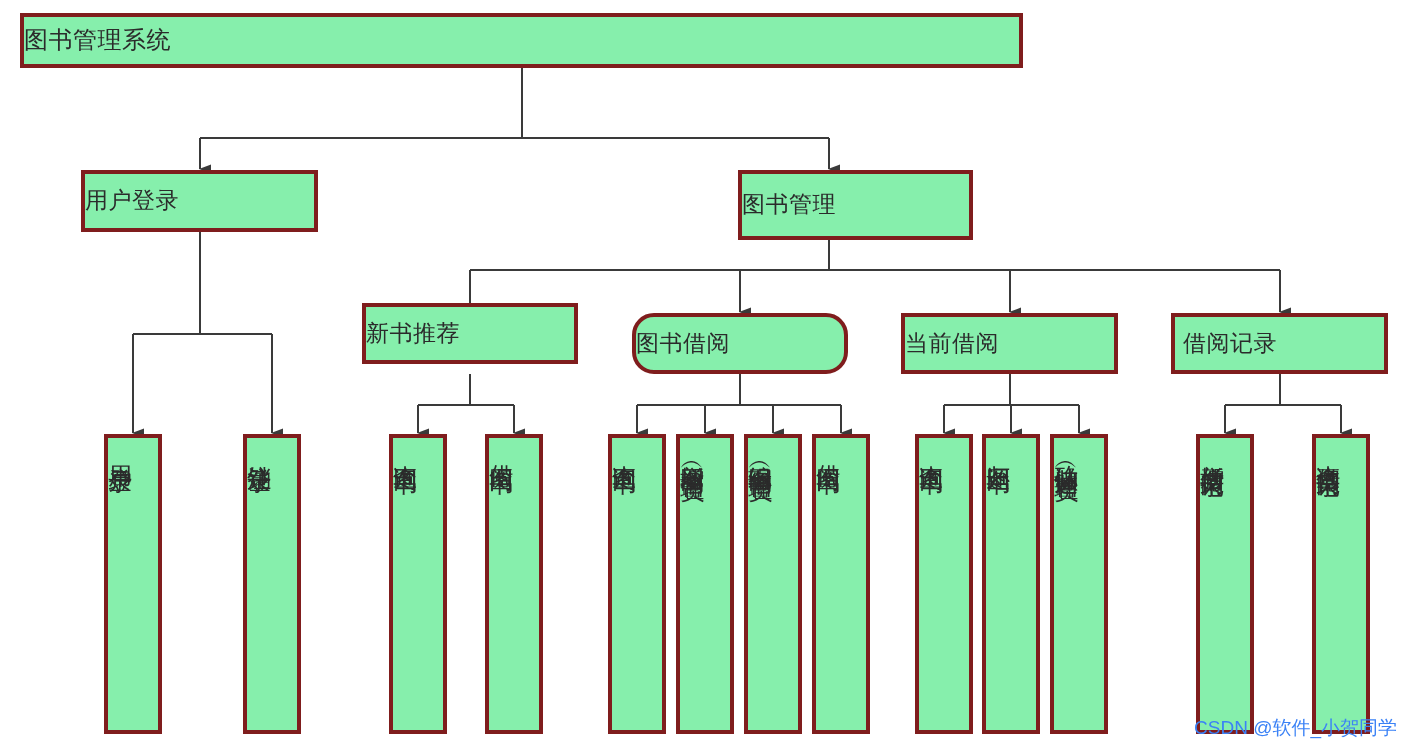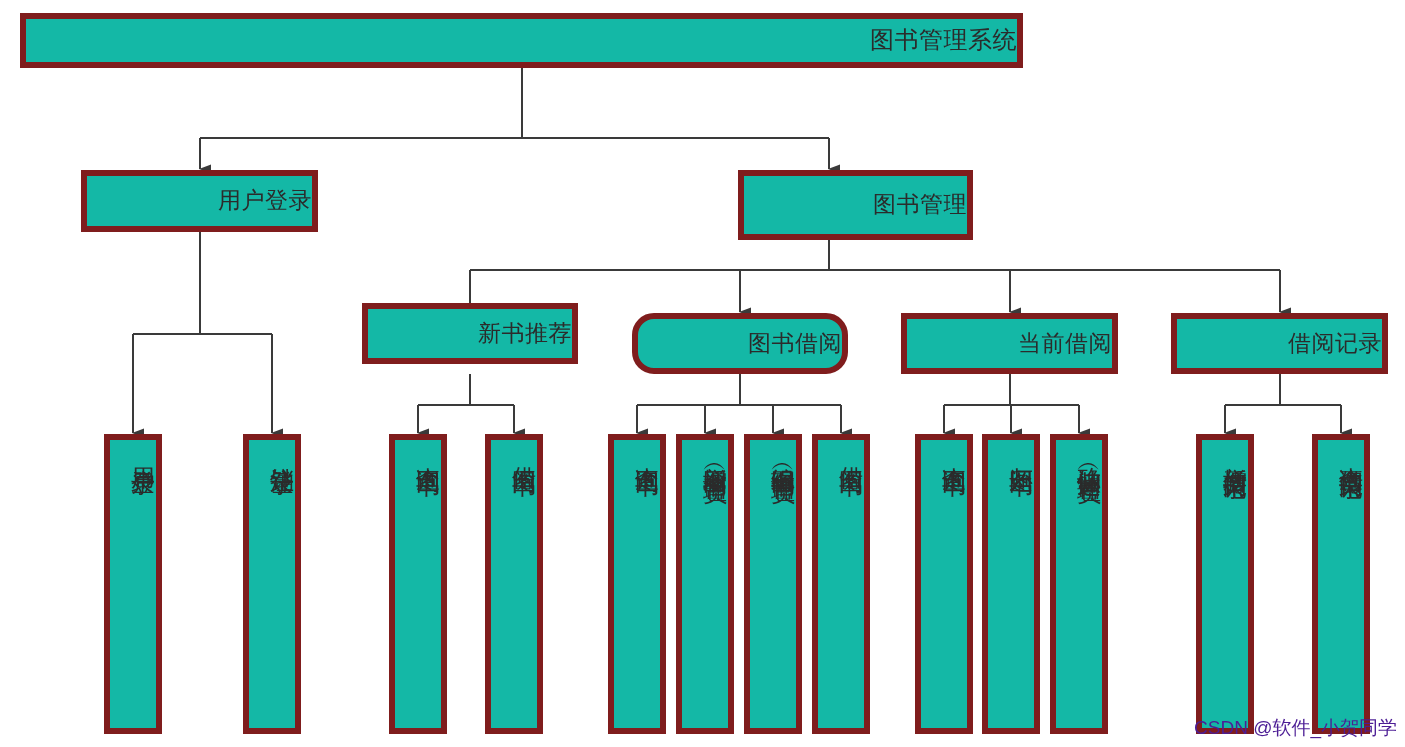--- a/index.html
+++ b/index.html
@@ -22,25 +22,25 @@
     position: absolute;
     left: 0;
     top: 0;
     width: 1405px;
     height: 747px;
     pointer-events: none;
   }
   .node {
     position: absolute;
     box-sizing: border-box;
-    background: #14b8a6;
-    border: 6px solid #7f1d1d;
+    background: #86efac;
+    border: 4px solid #7f1d1d;
     display: flex;
     align-items: center;
-    justify-content: flex-end;
+    justify-content: flex-start;
     color: #2b2b2b;
     z-index: 2;
   }
   .node .label {
     display: block;
     text-align: center;
     line-height: 1.18;
     white-space: pre-line;
   }
   .node.horiz .label {
@@ -59,21 +59,21 @@
     line-height: 1.05;
   }
   .node.root .label {
     font-size: 24px;
   }
   .watermark {
     position: absolute;
     right: 8px;
     bottom: 6px;
     font-size: 19px;
-    color: #4c1d95;
+    color: #3b82f6;
     z-index: 5;
     white-space: nowrap;
     font-family: "Liberation Sans", "DejaVu Sans", sans-serif;
   }
 </style>
 </head>
 <body>
 
 <div id="canvas">
   <svg id="edges" viewBox="0 0 1405 747">
@@ -131,21 +131,21 @@
       </div>
       <div class="node horiz" style="left: 362px; top: 303px; width: 216px; height: 61px;">
         <span class="label">新书推荐</span>
       </div>
       <div class="node horiz" style="left: 632px; top: 313px; width: 216px; height: 61px; border-radius: 22px;">
         <span class="label">图书借阅</span>
       </div>
       <div class="node horiz" style="left: 901px; top: 313px; width: 217px; height: 61px;">
         <span class="label">当前借阅</span>
       </div>
-      <div class="node horiz" style="left: 1171px; top: 313px; width: 217px; height: 61px;">
+      <div class="node horiz" style="left: 1171px; top: 313px; width: 217px; height: 61px; padding-left: 8px;">
         <span class="label">借阅记录</span>
       </div>
       <div class="node vert" style="left: 104px; top: 434px; width: 58px; height: 300px;">
         <span class="label">用户登录</span>
       </div>
       <div class="node vert" style="left: 243px; top: 434px; width: 58px; height: 300px;">
         <span class="label">注销登录</span>
       </div>
       <div class="node vert" style="left: 389px; top: 434px; width: 58px; height: 300px;">
         <span class="label">查询图书</span>

